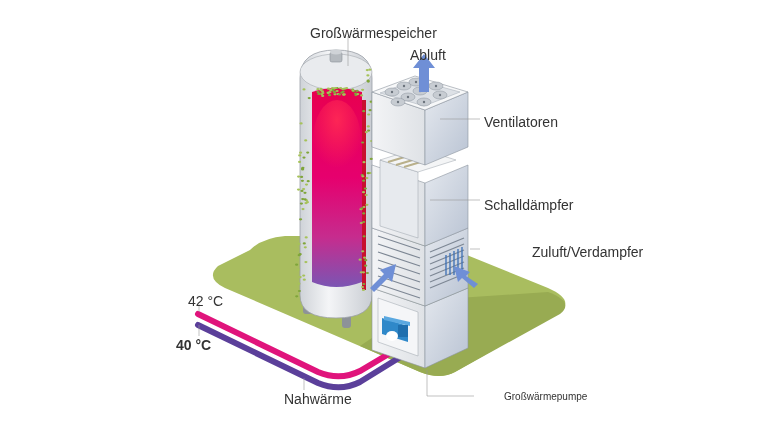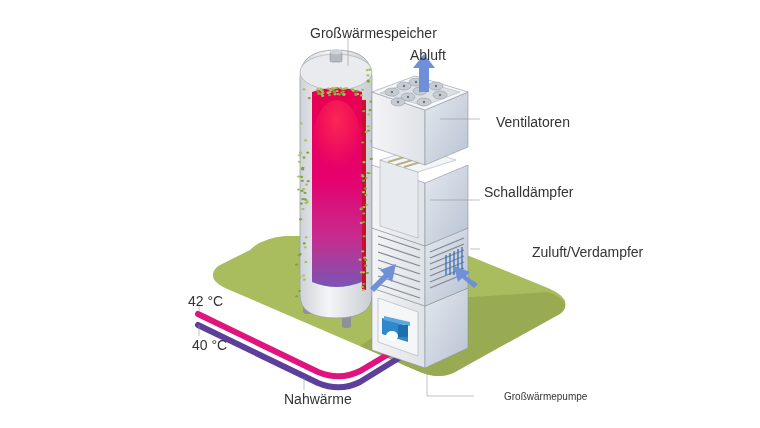--- a/index.html
+++ b/index.html
@@ -279,19 +279,19 @@
     <line x1="470" y1="249" x2="480" y2="249"></line>
     <line x1="199" y1="304" x2="199" y2="312"></line>
     <line x1="199" y1="325" x2="199" y2="336"></line>
     <line x1="304" y1="378" x2="304" y2="390"></line>
     <polyline points="427,370 427,396 474,396"></polyline>
   </g>
 </svg>
 
 <span class="lbl" style="left:310px;top:25px;">Großwärmespeicher</span>
 <span class="lbl" style="left:410px;top:27px;margin-top:20px;">Abluft</span>
-<span class="lbl" style="left:496px;top:114px;">Ventilatoren</span>
-<span class="lbl" style="left:484px;top:184px;">Schalldämpfer</span>
+<span class="lbl" style="left:484px;top:114px;">Ventilatoren</span>
+<span class="lbl" style="left:484px;top:197px;">Schalldämpfer</span>
 <span class="lbl" style="left:484px;top:244px;margin-left:48px;">Zuluft/Verdampfer</span>
 <span class="lbl" style="left:188px;top:293px;">42 °C</span>
-<span class="lbl" style="left:192px;top:337px;">40 °C</span>
+<span class="lbl" style="left:176px;top:337px;font-weight:bold;">40 °C</span>
 <span class="lbl" style="left:284px;top:391px;">Nahwärme</span>
 <span class="lbl" style="left:504px;top:391px;font-size:10px;">Großwärmepumpe</span>
 
 </body></html>

